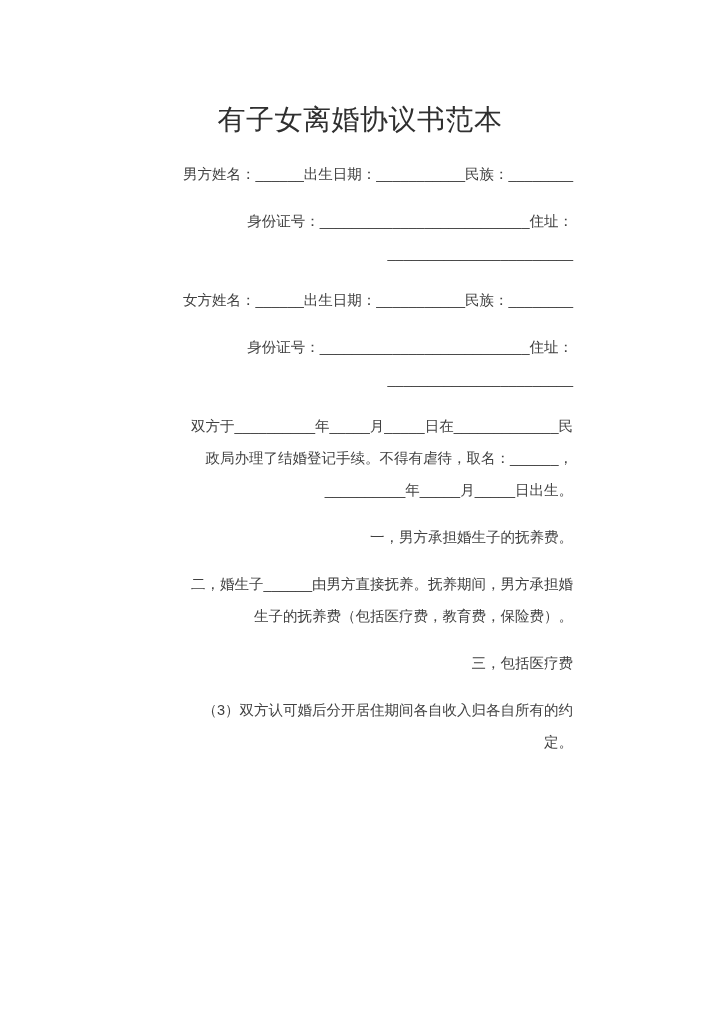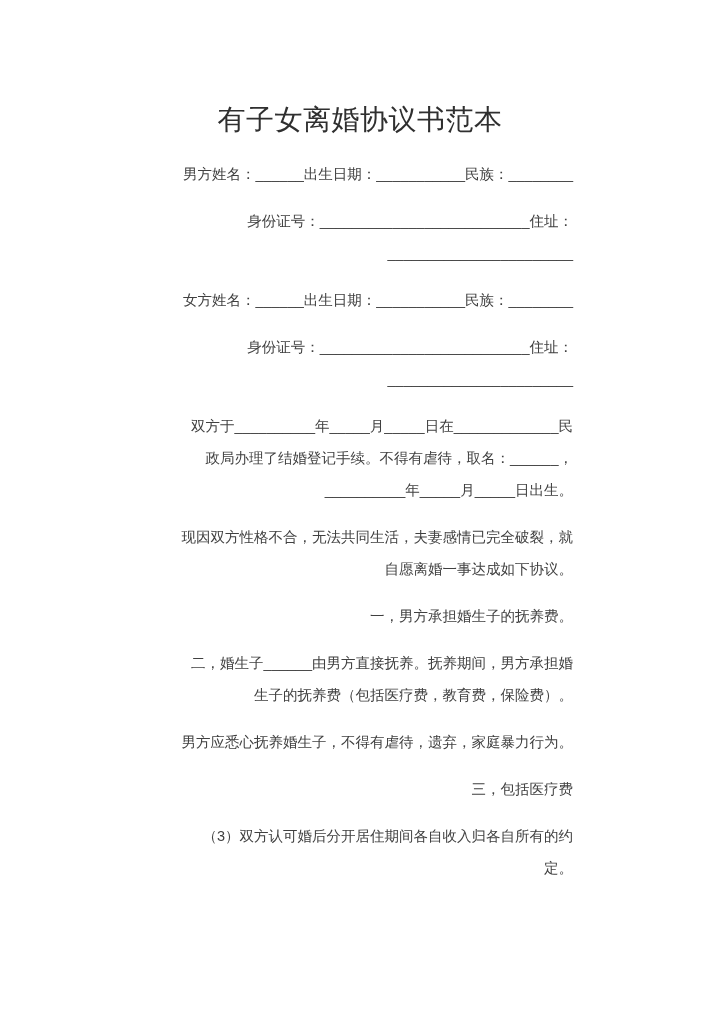--- a/index.html
+++ b/index.html
@@ -53,27 +53,25 @@
     <p class="doc-paragraph">男方姓名：______出生日期：___________民族：________</p>
 
     <p class="doc-paragraph">身份证号：__________________________住址：_______________________</p>
 
     <p class="doc-paragraph">女方姓名：______出生日期：___________民族：________</p>
 
     <p class="doc-paragraph">身份证号：__________________________住址：_______________________</p>
 
     <p class="doc-paragraph">双方于__________年_____月_____日在_____________民政局办理了结婚登记手续。不得有虐待，取名：______，__________年_____月_____日出生。</p>
 
-    <p class="doc-paragraph">现因双方性格不合，无法共同生活，夫妻感情已完全破裂，就自愿离婚一事达成如下协议。</p>
 
     <p class="doc-paragraph">一，男方承担婚生子的抚养费。</p>
 
     <p class="doc-paragraph">二，婚生子______由男方直接抚养。抚养期间，男方承担婚生子的抚养费（包括医疗费，教育费，保险费）。</p>
 
-    <p class="doc-paragraph">男方应悉心抚养婚生子，不得有虐待，遗弃，家庭暴力行为。</p>
 
 
     <p class="doc-paragraph">三，包括医疗费</p>
 
     <p class="doc-paragraph">（3）双方认可婚后分开居住期间各自收入归各自所有的约定。</p>
 
   </div>
 </div>
 
 </body></html>

